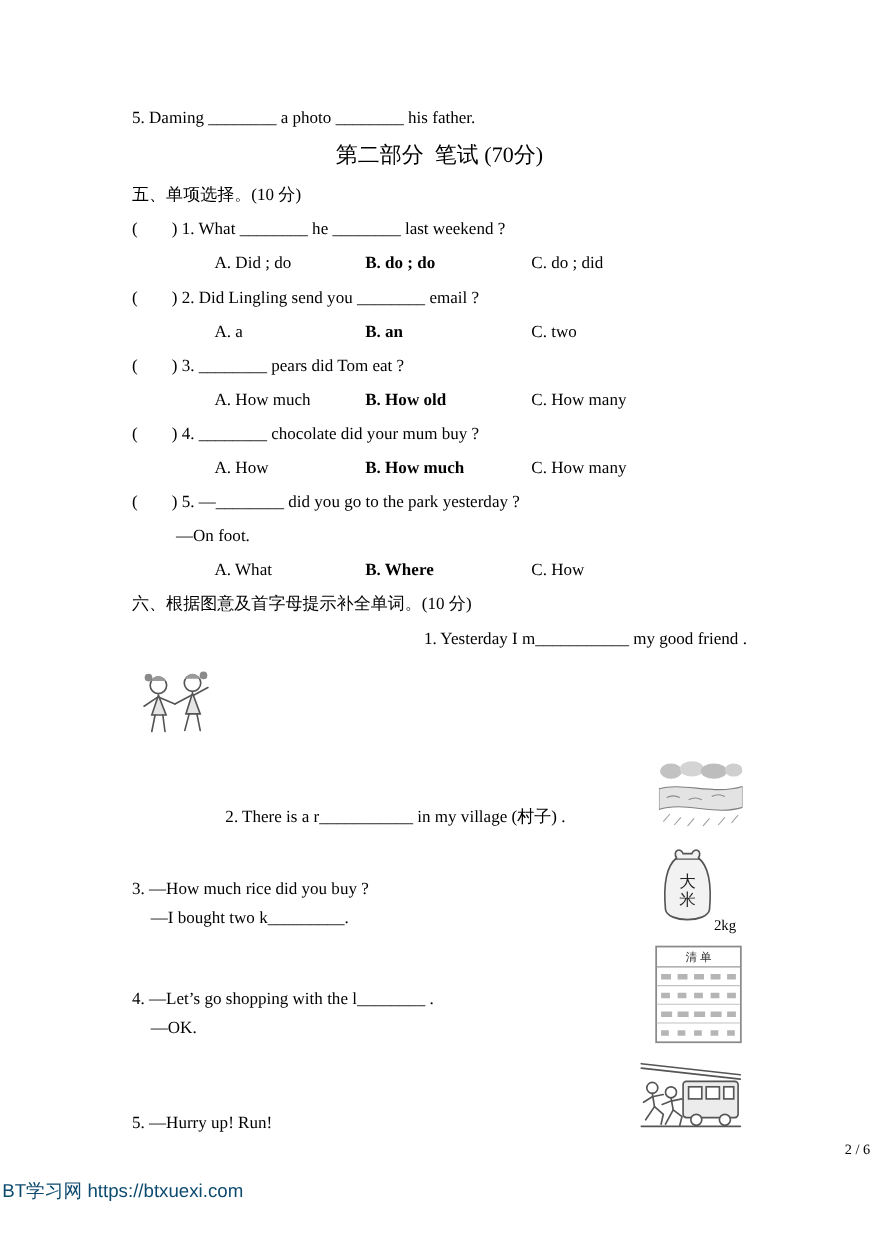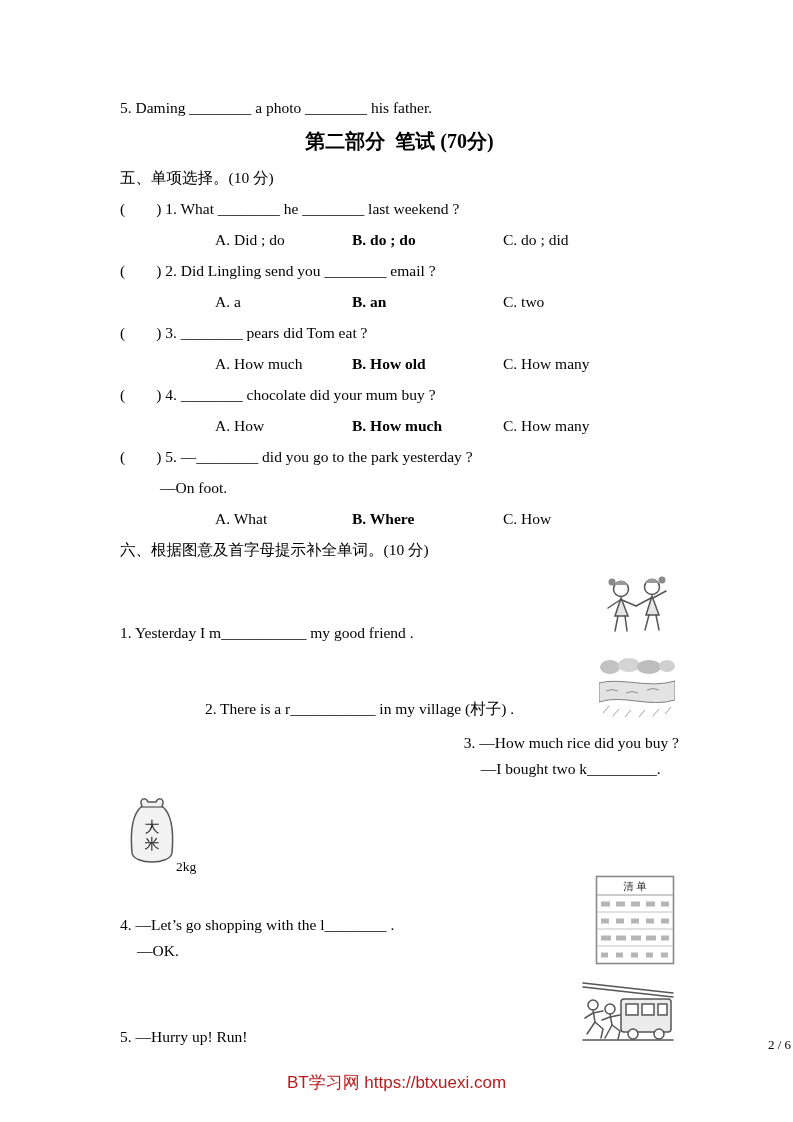--- a/index.html
+++ b/index.html
@@ -9,42 +9,42 @@
     width:789px;height:1122px;
     margin:0 auto;
     background:#fff;color:#000;
     font-family:"Liberation Serif","DejaVu Serif",serif;
     font-size:15.5px;line-height:19px;
     padding:98px 112px 0 118px;
     overflow:hidden;
   }
   .line{margin:0 0 12px 0;}
   .part-heading{
-    font-size:20px;line-height:24px;font-weight:bold;
+    font-size:20px;line-height:24px;font-weight:normal;
     text-align:center;margin:2px 0 15px 0;
   }
   .opts{display:flex;margin:0 0 12px 75px;}
-  .optA{width:137px;margin-left:20px;}
+  .optA{width:137px;}
   .optB{width:151px;font-weight:bold;}
   .optC{flex:0 0 auto;}
   .indent-lg{margin-left:40px;}
   .ind{margin-left:17px;}
   .p6row{display:flex;justify-content:space-between;align-items:flex-start;}
-  .r1{min-height:84px;}
+  .r1{min-height:84px;flex-direction:column;}
   .r2{min-height:76px;text-align:center;}
-  .r3{min-height:92px;flex-direction:column;}
+  .r3{min-height:92px;}
   .r4{min-height:100px;}
   .r5{min-height:86px;}
   .p6text{align-self:flex-end;padding-bottom:8px;flex:1;}
   .p6text .line{margin-bottom:7px;}
   .p6img{flex:0 0 auto;margin-right:4px;}
   .pagenum{position:absolute;left:0;right:0;bottom:68px;text-align:right;font-size:13px;}
   .watermark{
-    position:absolute;left:0;right:0;bottom:30px;text-align:center;
-    font-size:17px;color:#b91c1c;
+    position:absolute;left:0;right:0;bottom:30px;text-align:left;
+    font-size:17px;color:#0c4a6e;
     font-family:"Liberation Sans","DejaVu Sans",sans-serif;
   }
   svg{display:block;}
   svg text{font-family:"Liberation Serif","DejaVu Serif",serif;}
 </style>
 </head>
 <body>
 
 <div class="page">
 

